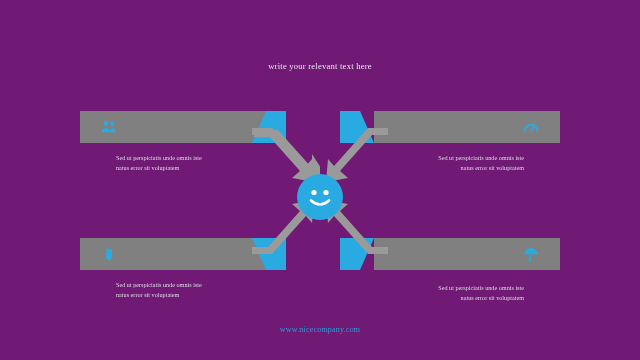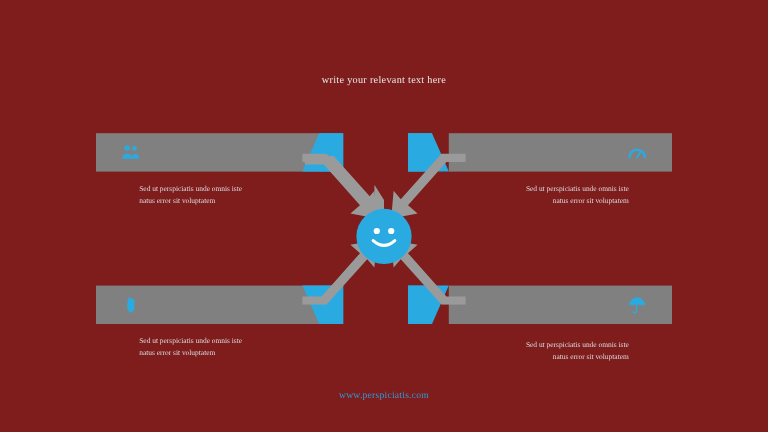--- a/index.html
+++ b/index.html
@@ -9,21 +9,21 @@
   body {
     width: 640px;
     height: 360px;
     overflow: hidden;
     font-family: "Liberation Serif", serif;
   }
   #slide {
     position: relative;
     width: 640px;
     height: 360px;
-    background: #7f1d1d;
+    background: #701a75;
     overflow: hidden;
   }
 
   
   #slide-title {
     position: absolute;
     left: 0;
     top: 61px;
     width: 640px;
     text-align: center;
@@ -250,15 +250,15 @@
   </div>
 
   <div id="center-circle">
     <svg width="46" height="46" viewBox="0 0 46 46" xmlns="http://www.w3.org/2000/svg">
       <circle cx="17" cy="18.5" r="2.6" fill="#FFFFFF"></circle>
       <circle cx="29" cy="18.5" r="2.6" fill="#FFFFFF"></circle>
       <path d="M14 26.5 Q23 34.5 32 26.5" fill="none" stroke="#FFFFFF" stroke-width="2.6" stroke-linecap="round"></path>
     </svg>
   </div>
 
-  <div id="slide-footer">www.perspiciatis.com</div>
+  <div id="slide-footer">www.nicecompany.com</div>
 
 </div>
 
 </body></html>

